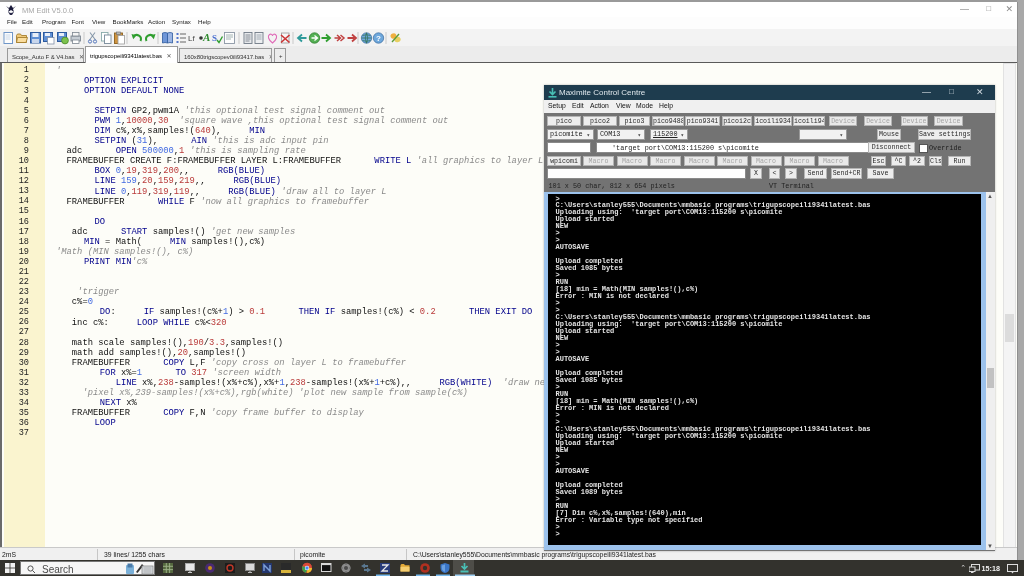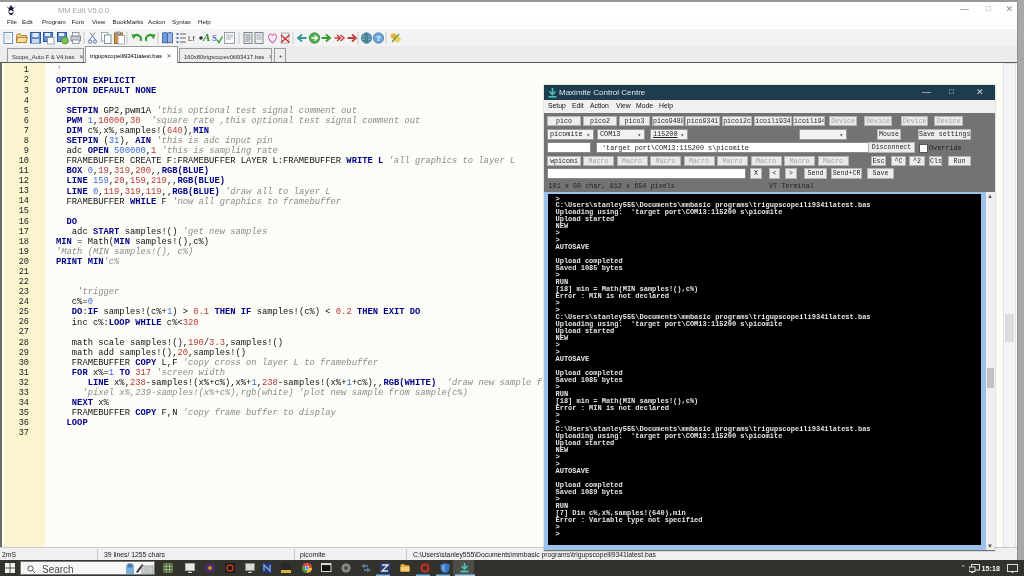--- a/index.html
+++ b/index.html
@@ -3,35 +3,35 @@
 <meta charset="utf-8">
 <style>
 html,body{margin:0;padding:0;}
 body{width:1024px;height:576px;overflow:hidden;position:relative;background:#a8a8a8;
   font-family:"Liberation Sans",sans-serif;}
 .abs{position:absolute;}
 .m{font-family:"Liberation Mono",monospace;}
 
 #mmedit{left:0;top:2px;width:1017px;height:558px;background:#fff;border-right:1px solid #8f8f8f;}
 #mmtitle{left:0;top:0;width:100%;height:15px;background:#fff;}
-#mmtitle .t{position:absolute;left:22px;top:4px;font-size:7.5px;color:#a6a6a6;margin-left:36px;}
+#mmtitle .t{position:absolute;left:22px;top:4px;font-size:7.5px;color:#a6a6a6;}
 #mmmenu{left:0;top:15px;width:100%;height:12px;background:#fdfdfd;font-size:6.2px;color:#1a1a1a;}
 #mmmenu span{position:absolute;top:1px;}
 #mmtool{left:0;top:27px;width:100%;height:17px;background:#f3f3f3;}
 #mmtabs{left:0;top:44px;width:100%;height:17px;background:#ececec;border-bottom:1px solid #5a5a5a;box-sizing:border-box;}
 .tab{position:absolute;top:2px;height:14px;background:#ececec;border:1px solid #9a9a9a;border-bottom:none;
   font-size:6px;letter-spacing:-0.08px;color:#333;padding:3.5px 2px 0 4px;box-sizing:border-box;white-space:nowrap;overflow:hidden;}
 .tab.act{background:#fff;top:0;height:17px;padding-top:5px;color:#000;z-index:2;}
 .tab .x{color:#555;margin-left:3px;font-size:6px;}
 #editor{left:0;top:61px;width:1017px;height:486px;background:#fdfdf8;border-left:2px solid #6a6a6a;box-sizing:border-box;}
 #gutter{left:2px;top:0;width:41px;height:486px;background:#faf4cf;}
 #gutnum{left:0;top:2.4px;width:27px;text-align:right;font-size:8.6px;line-height:10.08px;color:#222;}
 #code{left:54px;top:2.6px;font-size:8.8px;line-height:10.08px;color:#101010;margin:0;}
 pre{margin:0;white-space:pre;}
-.k{color:#00008b;font-weight:bold;}
+.k{color:#00008b;font-weight:normal;margin-left:28px;}
 .nb{color:#4169e1;}
 .nr{color:#b93a3a;}
 .c{color:#8a8a8a;font-style:italic;}
 #mmstatus{left:0;top:545px;width:100%;height:13px;background:#f0f0f0;border-top:1px solid #c9c9c9;
   font-size:6.8px;color:#1a1a1a;box-sizing:border-box;}
 #mmstatus span{position:absolute;top:3px;}
 #mmstatus i{position:absolute;top:1px;width:1px;height:11px;background:#c6c6c6;}
 
 #edsb{left:1001px;top:0px;width:13px;height:486px;background:#f4f4f4;border:1px solid #e2e2e2;box-sizing:border-box;}
 #edsb .th{position:absolute;left:1px;top:250px;width:9px;height:28px;background:#dcdcdc;}
@@ -262,21 +262,21 @@
 33
 34
 35
 36
 37</pre>
     <pre id="code" class="abs m"><span class="c">'</span>
 <span class="k">OPTION EXPLICIT</span>
 <span class="k">OPTION DEFAULT NONE</span>
 
   <span class="k">SETPIN</span> GP2,pwm1A <span class="c">'this optional test signal comment out</span>
-  <span class="k">PWM</span> <span class="nb">1</span>,<span class="nr">10000</span>,<span class="nr">30</span>  <span class="c">'square rate ,this optional test signal comment out</span>
+  <span class="k">PWM</span> <span class="nb">1</span>,<span class="nr">10000</span>,<span class="nr">30</span>  <span class="c">'square wave ,this optional test signal comment out</span>
   <span class="k">DIM</span> c%,x%,samples!(<span class="nr">640</span>),<span class="k">MIN</span>
   <span class="k">SETPIN</span> (<span class="nb">31</span>), <span class="k">AIN</span> <span class="c">'this is adc input pin</span>
   adc <span class="k">OPEN</span> <span class="nb">500000</span>,<span class="nr">1</span> <span class="c">'this is sampling rate</span>
   FRAMEBUFFER CREATE F:FRAMEBUFFER LAYER L:FRAMEBUFFER <span class="k">WRITE L</span> <span class="c">'all graphics to layer L</span>
   <span class="k">BOX</span> <span class="nb">0</span>,<span class="nr">19</span>,<span class="nr">319</span>,<span class="nr">200</span>,,<span class="k">RGB(BLUE)</span>
   <span class="k">LINE</span> <span class="nb">159</span>,<span class="nr">20</span>,<span class="nr">159</span>,<span class="nr">219</span>,,<span class="k">RGB(BLUE)</span>
   <span class="k">LINE</span> <span class="nb">0</span>,<span class="nr">119</span>,<span class="nr">319</span>,<span class="nr">119</span>,,<span class="k">RGB(BLUE)</span> <span class="c">'draw all to layer L</span>
   FRAMEBUFFER <span class="k">WHILE</span> F <span class="c">'now all graphics to framebuffer</span>
 
   <span class="k">DO</span>
@@ -349,21 +349,21 @@
   <div class="btn gray" style="left:390px;top:31px;width:29px;height:10px;line-height:9px;">Device</div>
   <div class="combo" style="left:3px;top:44px;width:47px;height:11px;line-height:9px;padding-left:2px;">picomite<span class="ar">▾</span></div>
   <div class="combo" style="left:53px;top:44px;width:48px;height:11px;line-height:9px;padding-left:2px;">COM13<span class="ar">▾</span></div>
   <div class="combo" style="left:106px;top:44px;width:38px;height:11px;line-height:9px;padding-left:2px;text-decoration:underline;">115200<span class="ar">▾</span></div>
   <div class="combo" style="left:255px;top:44px;width:48px;height:11px;line-height:9px;padding-left:2px;">
       <span class="ar">▾</span>
     </div>
   <div class="btn" style="left:333px;top:44px;width:24px;height:11px;line-height:10px;">Mouse</div>
   <div class="btn" style="left:374px;top:44px;width:53px;height:11px;line-height:10px;">Save settings</div>
   <div class="tf" style="left:3px;top:57px;width:44px;height:11px;"></div>
-  <div class="tf" style="left:52px;top:57px;width:314px;height:11px;line-height:10px;padding-left:5px;">'target port\COM13:115200 s\picomite</div>
+  <div class="tf" style="left:52px;top:57px;width:314px;height:11px;line-height:10px;padding-left:15px;">'target port\COM13:115200 s\picomite</div>
   <div class="btn" style="left:324px;top:57px;width:47px;height:11px;line-height:10px;">Disconnect</div>
   <div class="abs" style="left:375px;top:59px;width:7px;height:7px;background:#fff;border:1px solid #555;"></div>
   <span class="abs m" style="left:385px;top:58.5px;font-size:6.8px;color:#222;">Override</span>
   <div class="btn" style="left:3px;top:71px;width:34px;height:10px;line-height:9px;">wpicomi</div>
   <div class="btn gray" style="left:39px;top:71px;width:31px;height:10px;line-height:9px;">Macro</div>
   <div class="btn gray" style="left:72.5px;top:71px;width:31px;height:10px;line-height:9px;">Macro</div>
   <div class="btn gray" style="left:106px;top:71px;width:31px;height:10px;line-height:9px;">Macro</div>
   <div class="btn gray" style="left:139.5px;top:71px;width:31px;height:10px;line-height:9px;">Macro</div>
   <div class="btn gray" style="left:173px;top:71px;width:31px;height:10px;line-height:9px;">Macro</div>
   <div class="btn gray" style="left:206.5px;top:71px;width:31px;height:10px;line-height:9px;">Macro</div>

